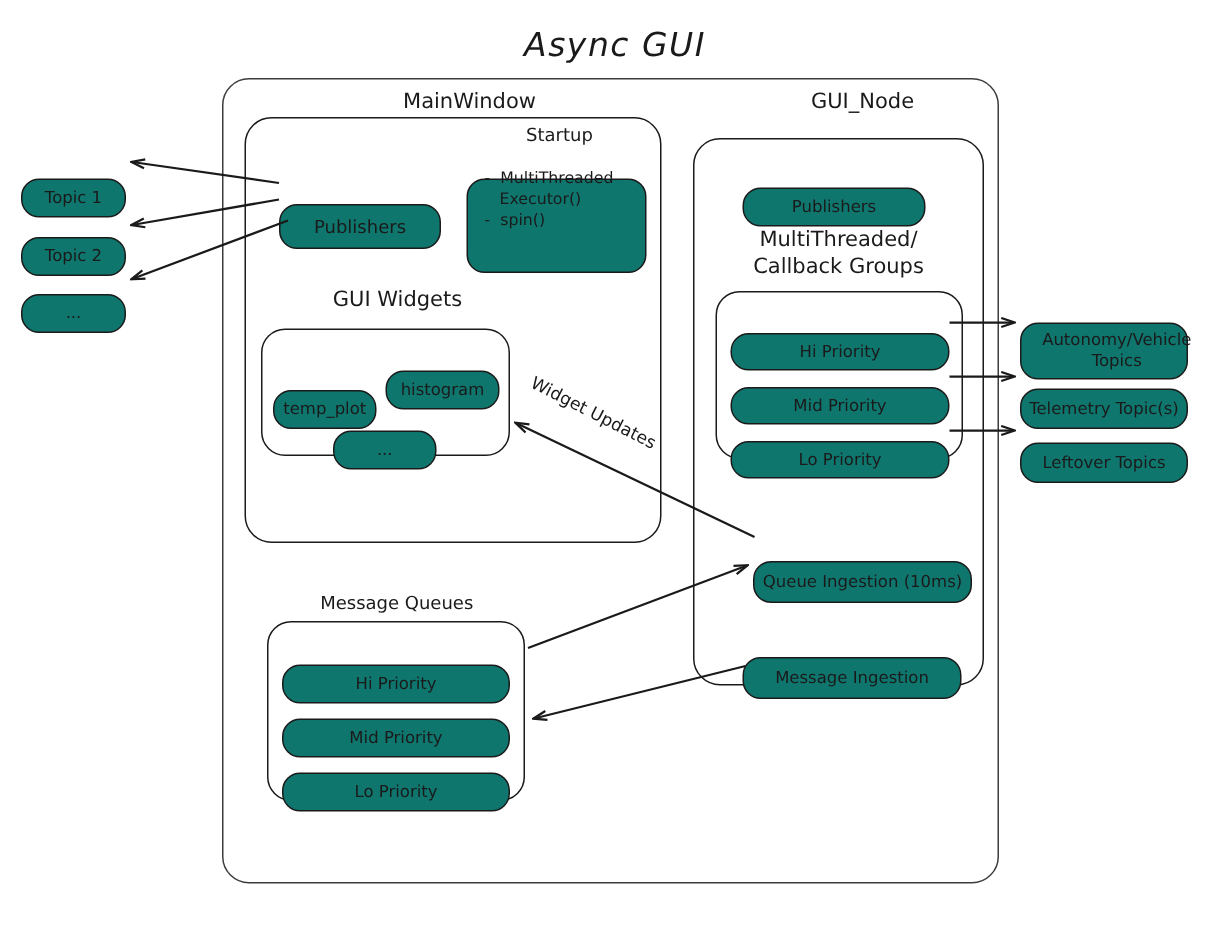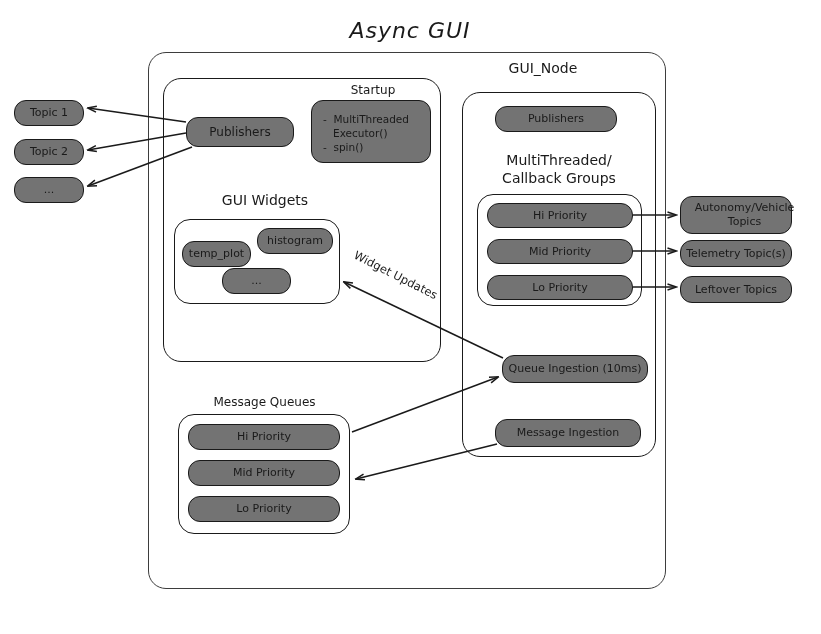--- a/index.html
+++ b/index.html
@@ -16,29 +16,30 @@
     height: 634px;
     background: #ffffff;
     overflow: hidden;
   }
   
   .node {
     position: absolute;
     box-sizing: border-box;
     border: 1.6px solid #1a1a1a;
     border-radius: 12px;
-    background: #737373;
+    background: #0f766e;
     display: flex;
     align-items: center;
     justify-content: center;
     text-align: center;
     color: #1a1a1a;
     font-family: "DejaVu Sans", sans-serif;
     line-height: 1.25;
     z-index: 3;
+    margin-top: 19px;
   }
   .group {
     position: absolute;
     box-sizing: border-box;
     border: 1.6px solid #1a1a1a;
     border-radius: 16px;
     background: #ffffff;
     z-index: 2;
   }
   .container {
@@ -99,20 +100,21 @@
 </style>
 </head>
 <body>
 
 <div id="canvas">
 
   <div class="title" style="left:250px; top:18px; width:320px; font-size:22px;font-style:italic;">Async  GUI</div>
 
   <div class="container" style="left:148px; top:52px; width:518px; height:537px;"></div>
 
+  <div class="caption" style="left:203px; top:60px; width:220px; font-size:14px;">MainWindow</div>
   <div class="container" style="left:163px; top:78px; width:278px; height:284px; border-color:#1a1a1a;"></div>
 
   <div class="node" style="left:186px; top:117px; width:108px; height:30px; font-size:12px;">Publishers</div>
 
   <div class="caption" style="left:320px; top:83px; width:106px; font-size:12px;">Startup</div>
   <div class="node" style="left:311px; top:100px; width:120px; height:63px;"></div>
   <div class="startup-list" style="left:313px; top:104px; width:95px; font-size:10.5px;">-  MultiThreaded
    Executor()
 -  spin()</div>
 
@@ -121,21 +123,21 @@
   <div class="node" style="left:182px; top:241px; width:69px; height:26px; font-size:11px;">temp_plot</div>
   <div class="node" style="left:257px; top:228px; width:76px; height:26px; font-size:11px;">histogram</div>
   <div class="node" style="left:222px; top:268px; width:69px; height:26px; font-size:11px;">...</div>
 
   <div class="caption" style="left:182px; top:395px; width:165px; font-size:12px;">Message Queues</div>
   <div class="group" style="left:178px; top:414px; width:172px; height:120px;"></div>
   <div class="node" style="left:188px; top:424px; width:152px; height:26px; font-size:11px;">Hi Priority</div>
   <div class="node" style="left:188px; top:460px; width:152px; height:26px; font-size:11px;">Mid Priority</div>
   <div class="node" style="left:188px; top:496px; width:152px; height:26px; font-size:11px;">Lo Priority</div>
 
-  <div class="caption" style="left:448px; top:60px; width:190px; font-size:14px;">GUI_Node</div>
+  <div class="caption" style="left:480px; top:60px; width:190px; font-size:14px;">GUI_Node</div>
   <div class="container" style="left:462px; top:92px; width:194px; height:365px; border-color:#1a1a1a;"></div>
 
   <div class="node" style="left:495px; top:106px; width:122px; height:26px; font-size:11px;">Publishers</div>
 
   <div class="caption" style="left: 474px; top: 152px; width: 170px; font-size: 14px; line-height: 1.25; white-space: pre-line;">MultiThreaded/
 Callback Groups</div>
   <div class="group" style="left:477px; top:194px; width:165px; height:112px;"></div>
   <div class="node" style="left:487px; top:203px; width:146px; height:25px; font-size:11px;">Hi Priority</div>
   <div class="node" style="left:487px; top:239px; width:146px; height:25px; font-size:11px;">Mid Priority</div>
   <div class="node" style="left:487px; top:275px; width:146px; height:25px; font-size:11px;">Lo Priority</div>

